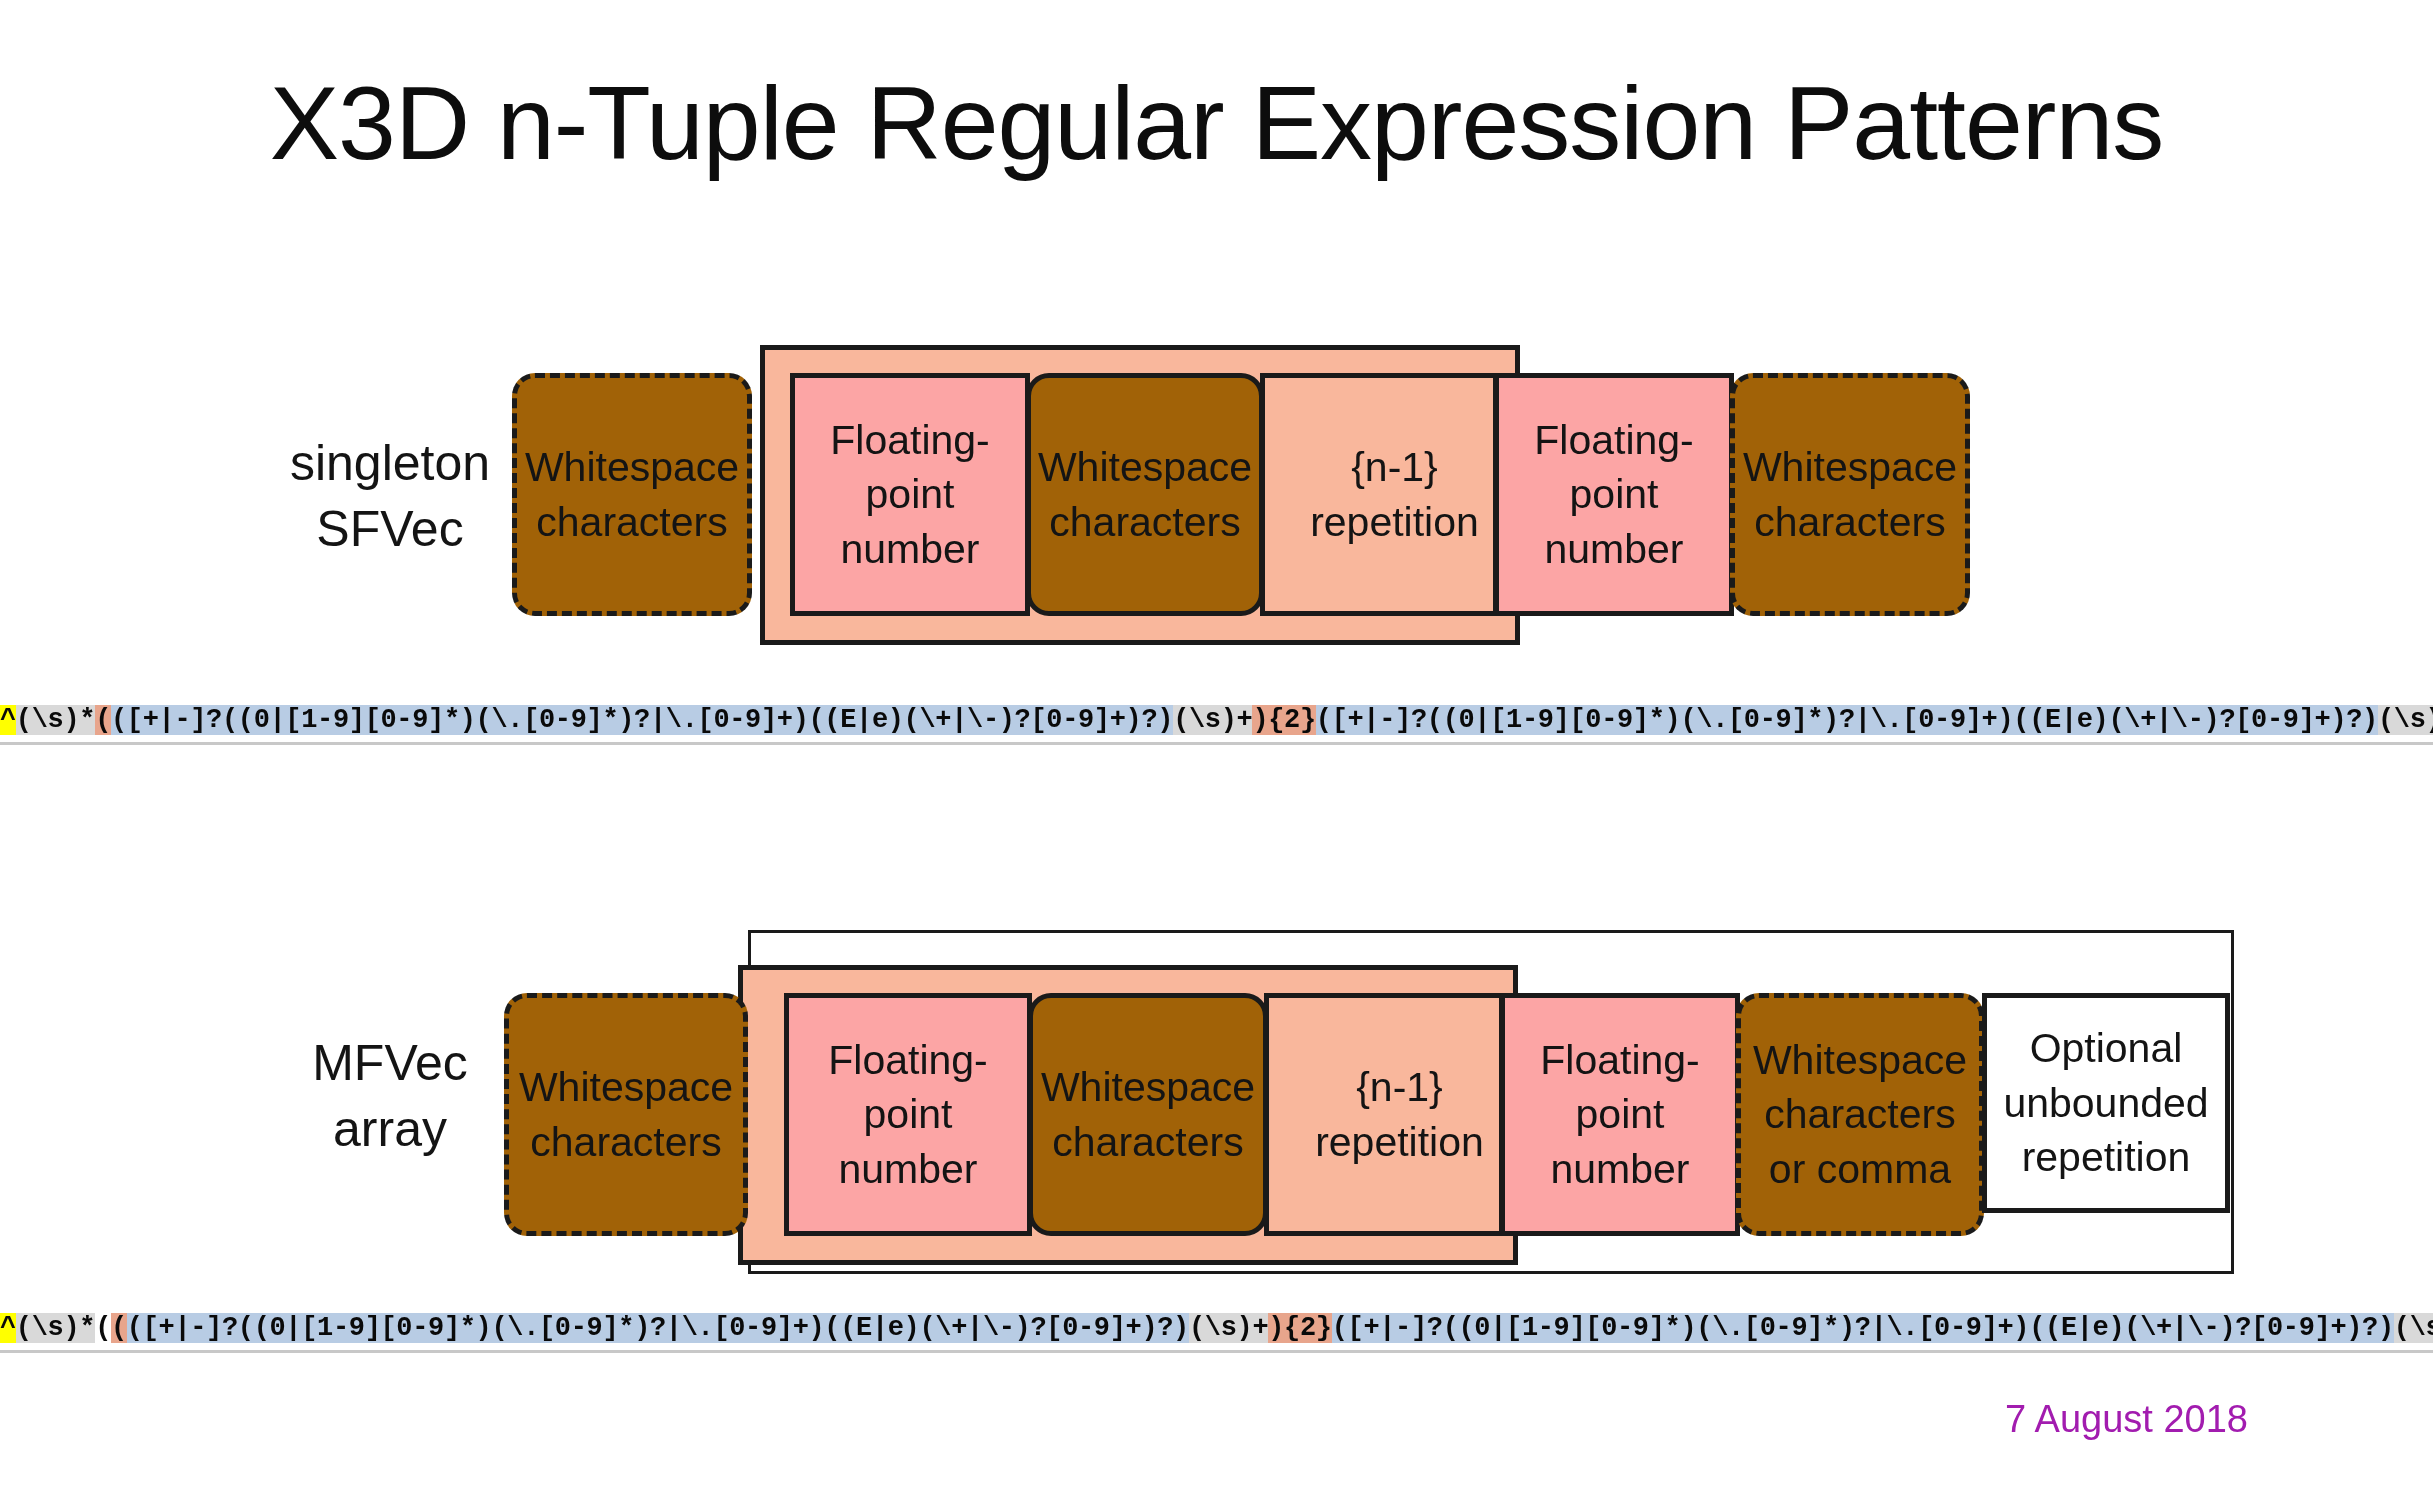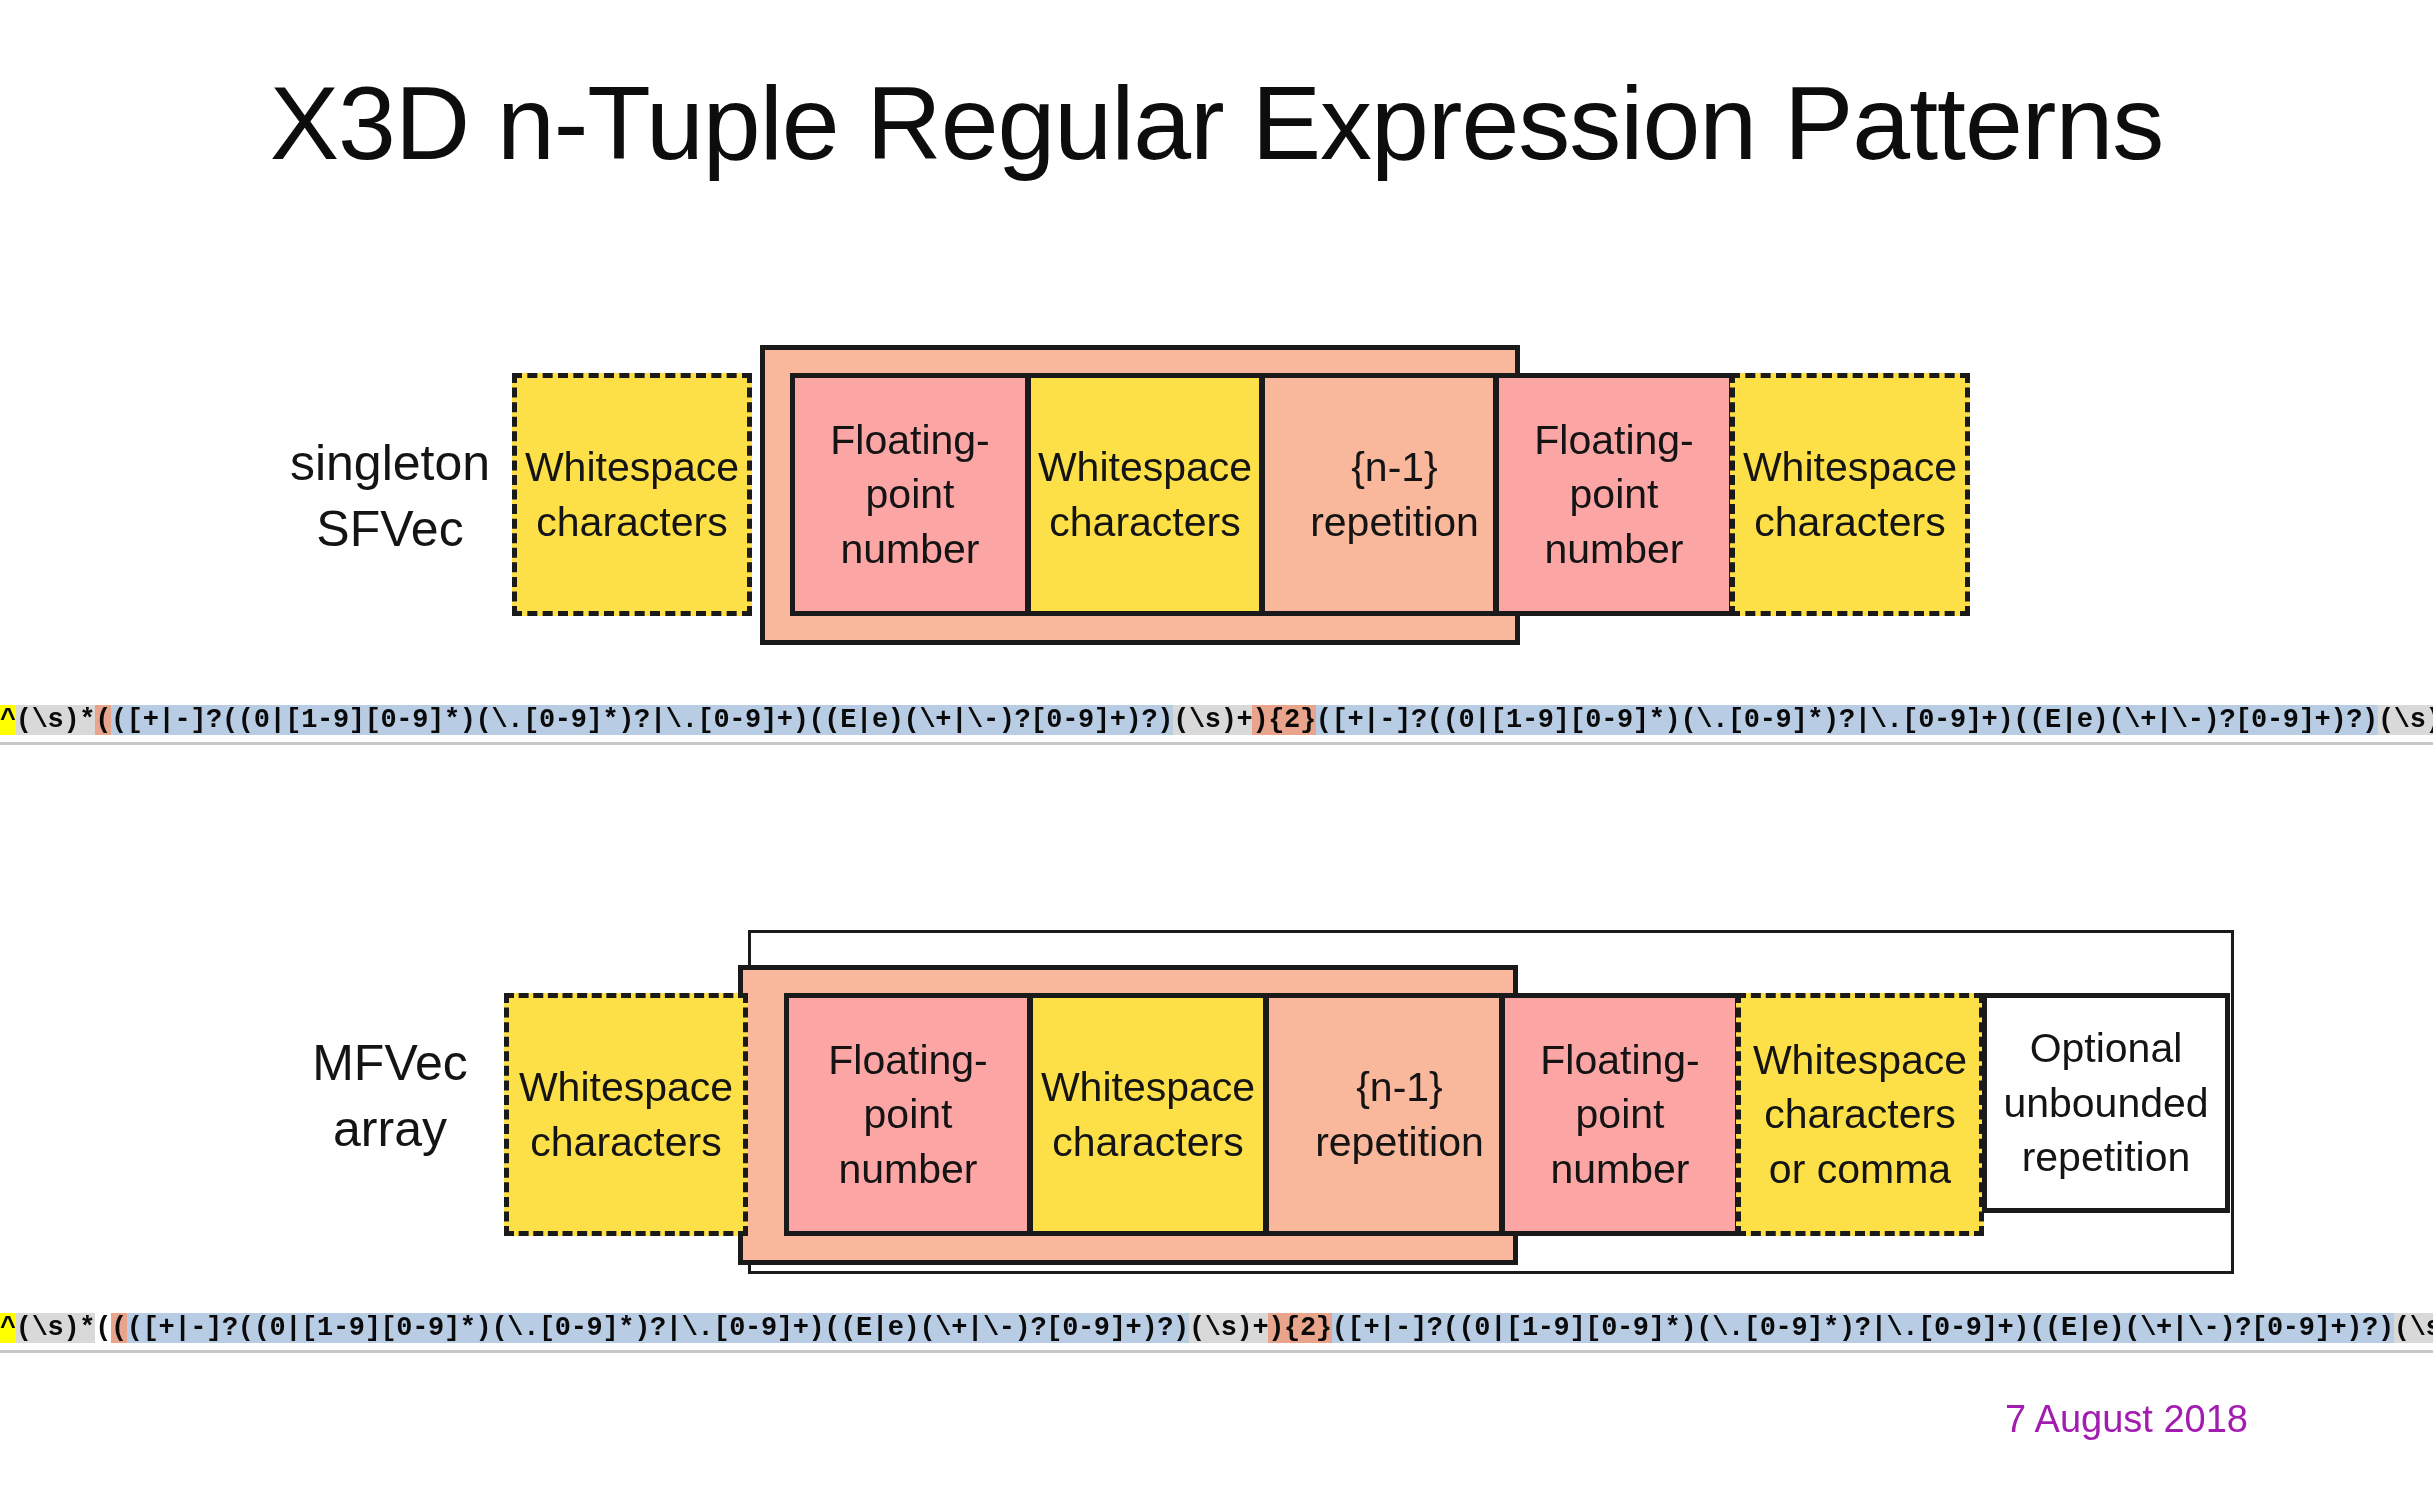--- a/index.html
+++ b/index.html
@@ -50,21 +50,21 @@
     display: flex;
     align-items: center;
     justify-content: center;
     text-align: center;
     font-size: 41px;
     line-height: 1.33;
     color: #141414;
   }
   .box .box-text { display: block; padding: 0 6px; }
 
-  .fill-ws     { background: #fde047; }
+  .fill-ws     { background: #a16207; border-radius: 23px; }
   .fill-float  { background: #fca5a5; }
   .fill-salmon { background: #f9b79c; padding-left: 31px; }
   .fill-white  { background: #ffffff; }
 
   .brd-dash  { border: 5px dashed #1a1a1a; }
   .brd-solid { border: 5px solid #1a1a1a; }
   .brd-thin  { border: 3px solid #1a1a1a; }
 
   
   .regex-strip {

